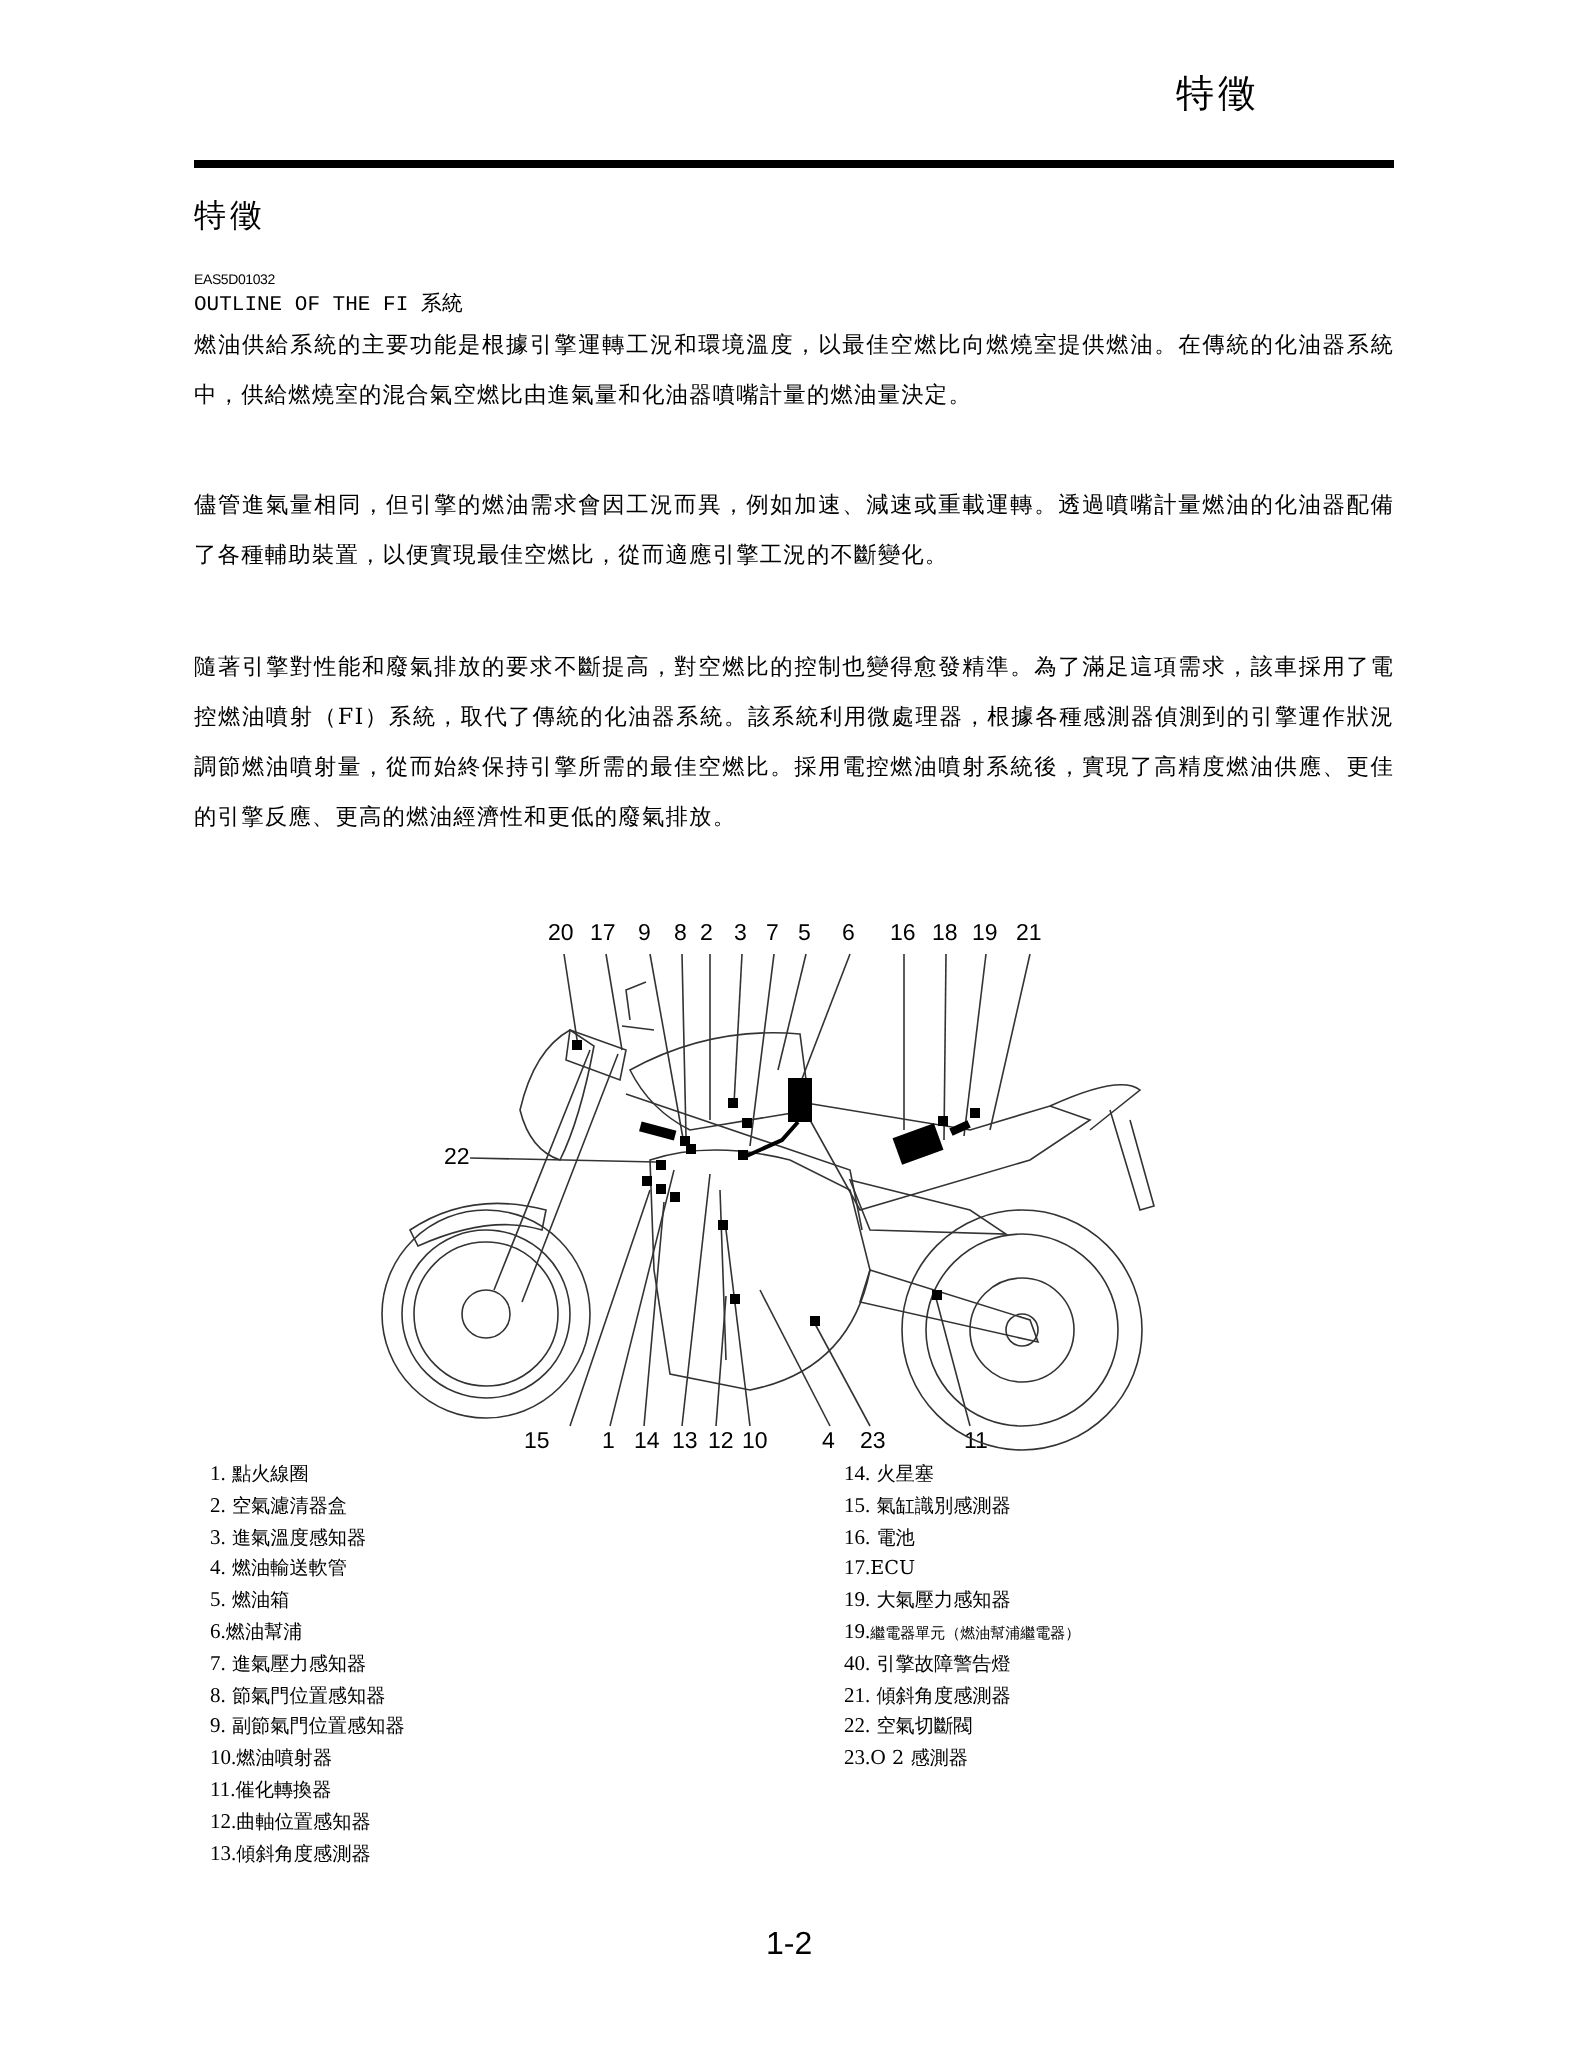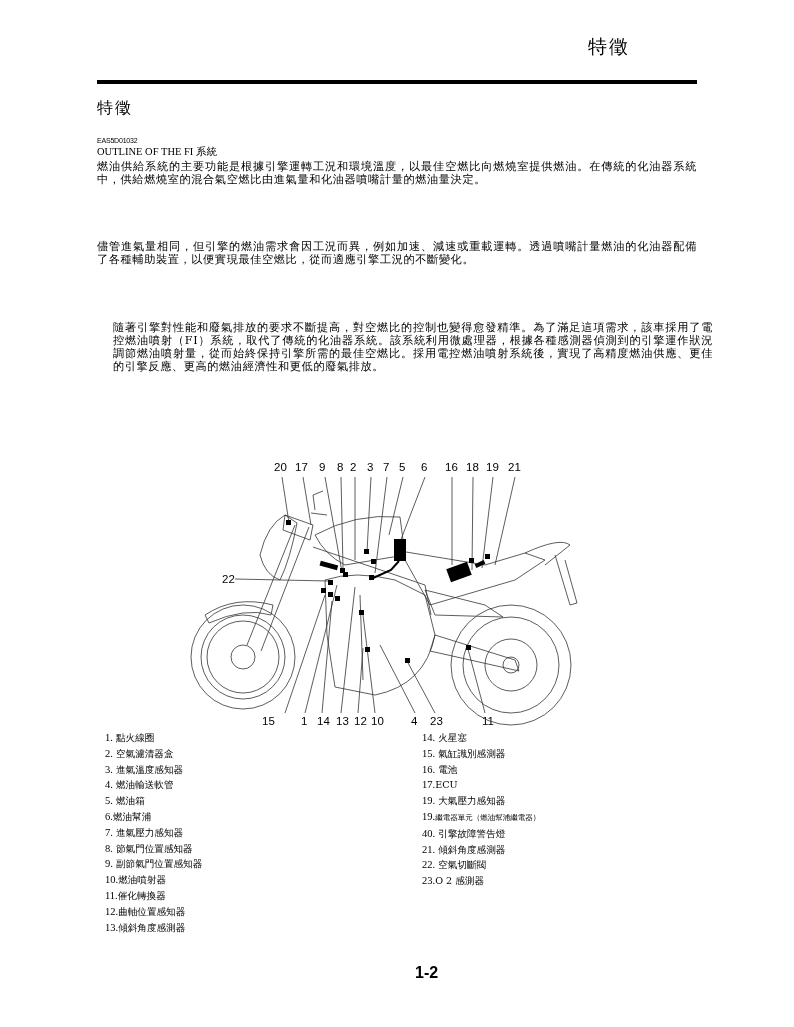--- a/index.html
+++ b/index.html
@@ -16,43 +16,43 @@
   }
   .section-title {
     position: absolute; left: 97px; top: 98px; font-size: 16px; letter-spacing: 2px;
   }
   .doc-code {
     position: absolute; left: 97px; top: 137px; font-size: 7px;
     font-family: "Liberation Sans", sans-serif; letter-spacing: -0.2px;
   }
   .subsection-title {
     position: absolute; left: 97px; top: 145px; font-size: 10.5px;
-    font-family: Liberation Serif, serif;
+    font-family: Liberation Mono, monospace;
   }
   .para {
     position: absolute; left: 97px; width: 600px; font-size: 11.2px;
-    line-height: 13px; letter-spacing: 0.6px; text-align: justify;
+    line-height: 25px; letter-spacing: 0.6px; text-align: justify;
   }
   .para-1 { top: 160px; }
   .para-2 { top: 240px; }
-  .para-3 { top: 321px; margin-left: 16px; }
+  .para-3 { top: 321px; }
 
   .figure { position: absolute; left: 185px; top: 455px; width: 430px; height: 275px; }
   .callout-num {
     position: absolute; font-family: "Liberation Sans", sans-serif; font-size: 11.5px;
   }
   .legend { position: absolute; font-size: 9.6px; line-height: 15.8px; }
   .legend-left { left: 105px; top: 730px; }
   .legend-right { left: 422px; top: 730px; }
   .legend-item { white-space: nowrap; }
   .legend-item .num { display: inline-block; font-family: "Liberation Serif", serif; font-size: 10.5px; }
   .legend-item .small { font-size: 7.5px; }
   .page-number {
     position: absolute; left: 383px; top: 964px; font-family: "Liberation Sans", sans-serif;
-    font-weight: bold; font-size: 16px; margin-left: 32px;
+    font-weight: normal; font-size: 16px;
   }
 </style>
 </head>
 <body>
 
 <div class="header-title">特徵</div>
 <div class="header-rule"></div>
 
 <div class="section-title">特徵</div>
 <div class="doc-code">EAS5D01032</div>

